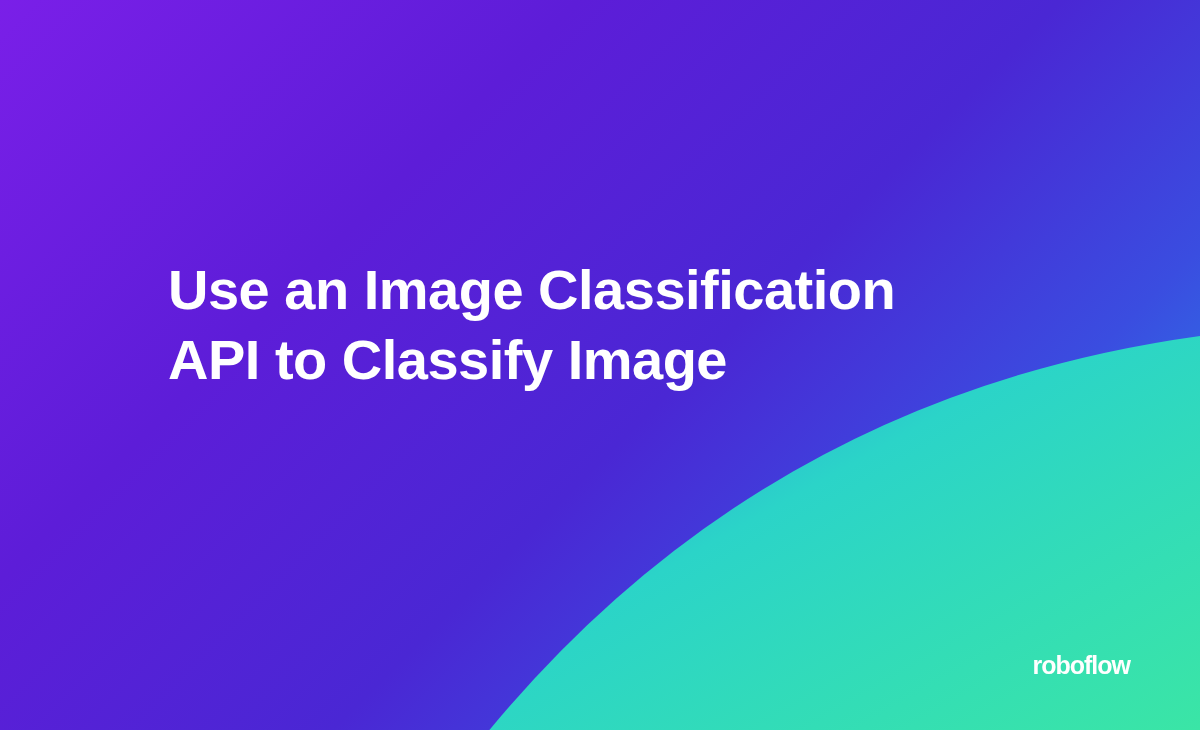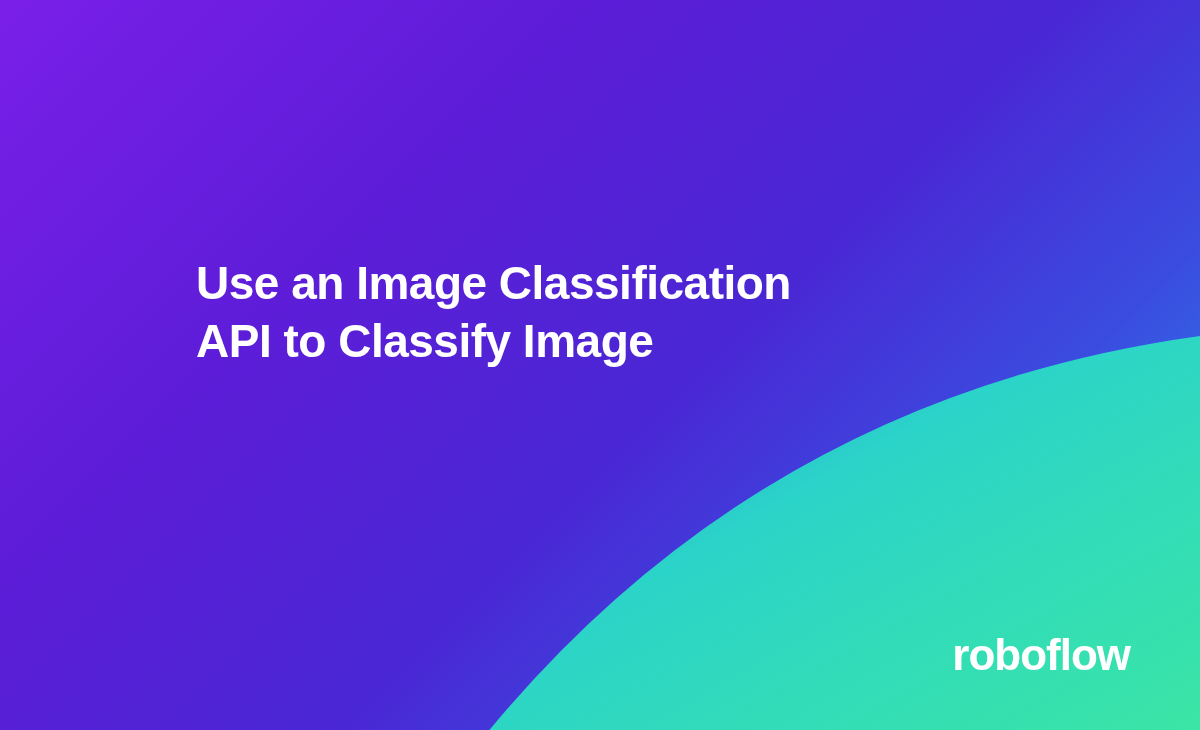--- a/index.html
+++ b/index.html
@@ -35,35 +35,35 @@
       position: absolute;
       bottom: -50px;
       right: -50px;
       width: 900px;
       height: 500px;
     }
     
     .headline {
       position: absolute;
       top: 255px;
-      left: 196px;
+      left: 168px;
       color: #ffffff;
-      font-size: 46px;
+      font-size: 56px;
       font-weight: 700;
       line-height: 1.25;
       letter-spacing: -0.5px;
       z-index: 10;
     }
     
     .logo {
       position: absolute;
       bottom: 50px;
       right: 70px;
       color: #ffffff;
-      font-size: 44px;
+      font-size: 25px;
       font-weight: 700;
       letter-spacing: -1px;
       z-index: 10;
     }
   </style>
 </head>
 <body>
 
 <div class="hero-container">
 

